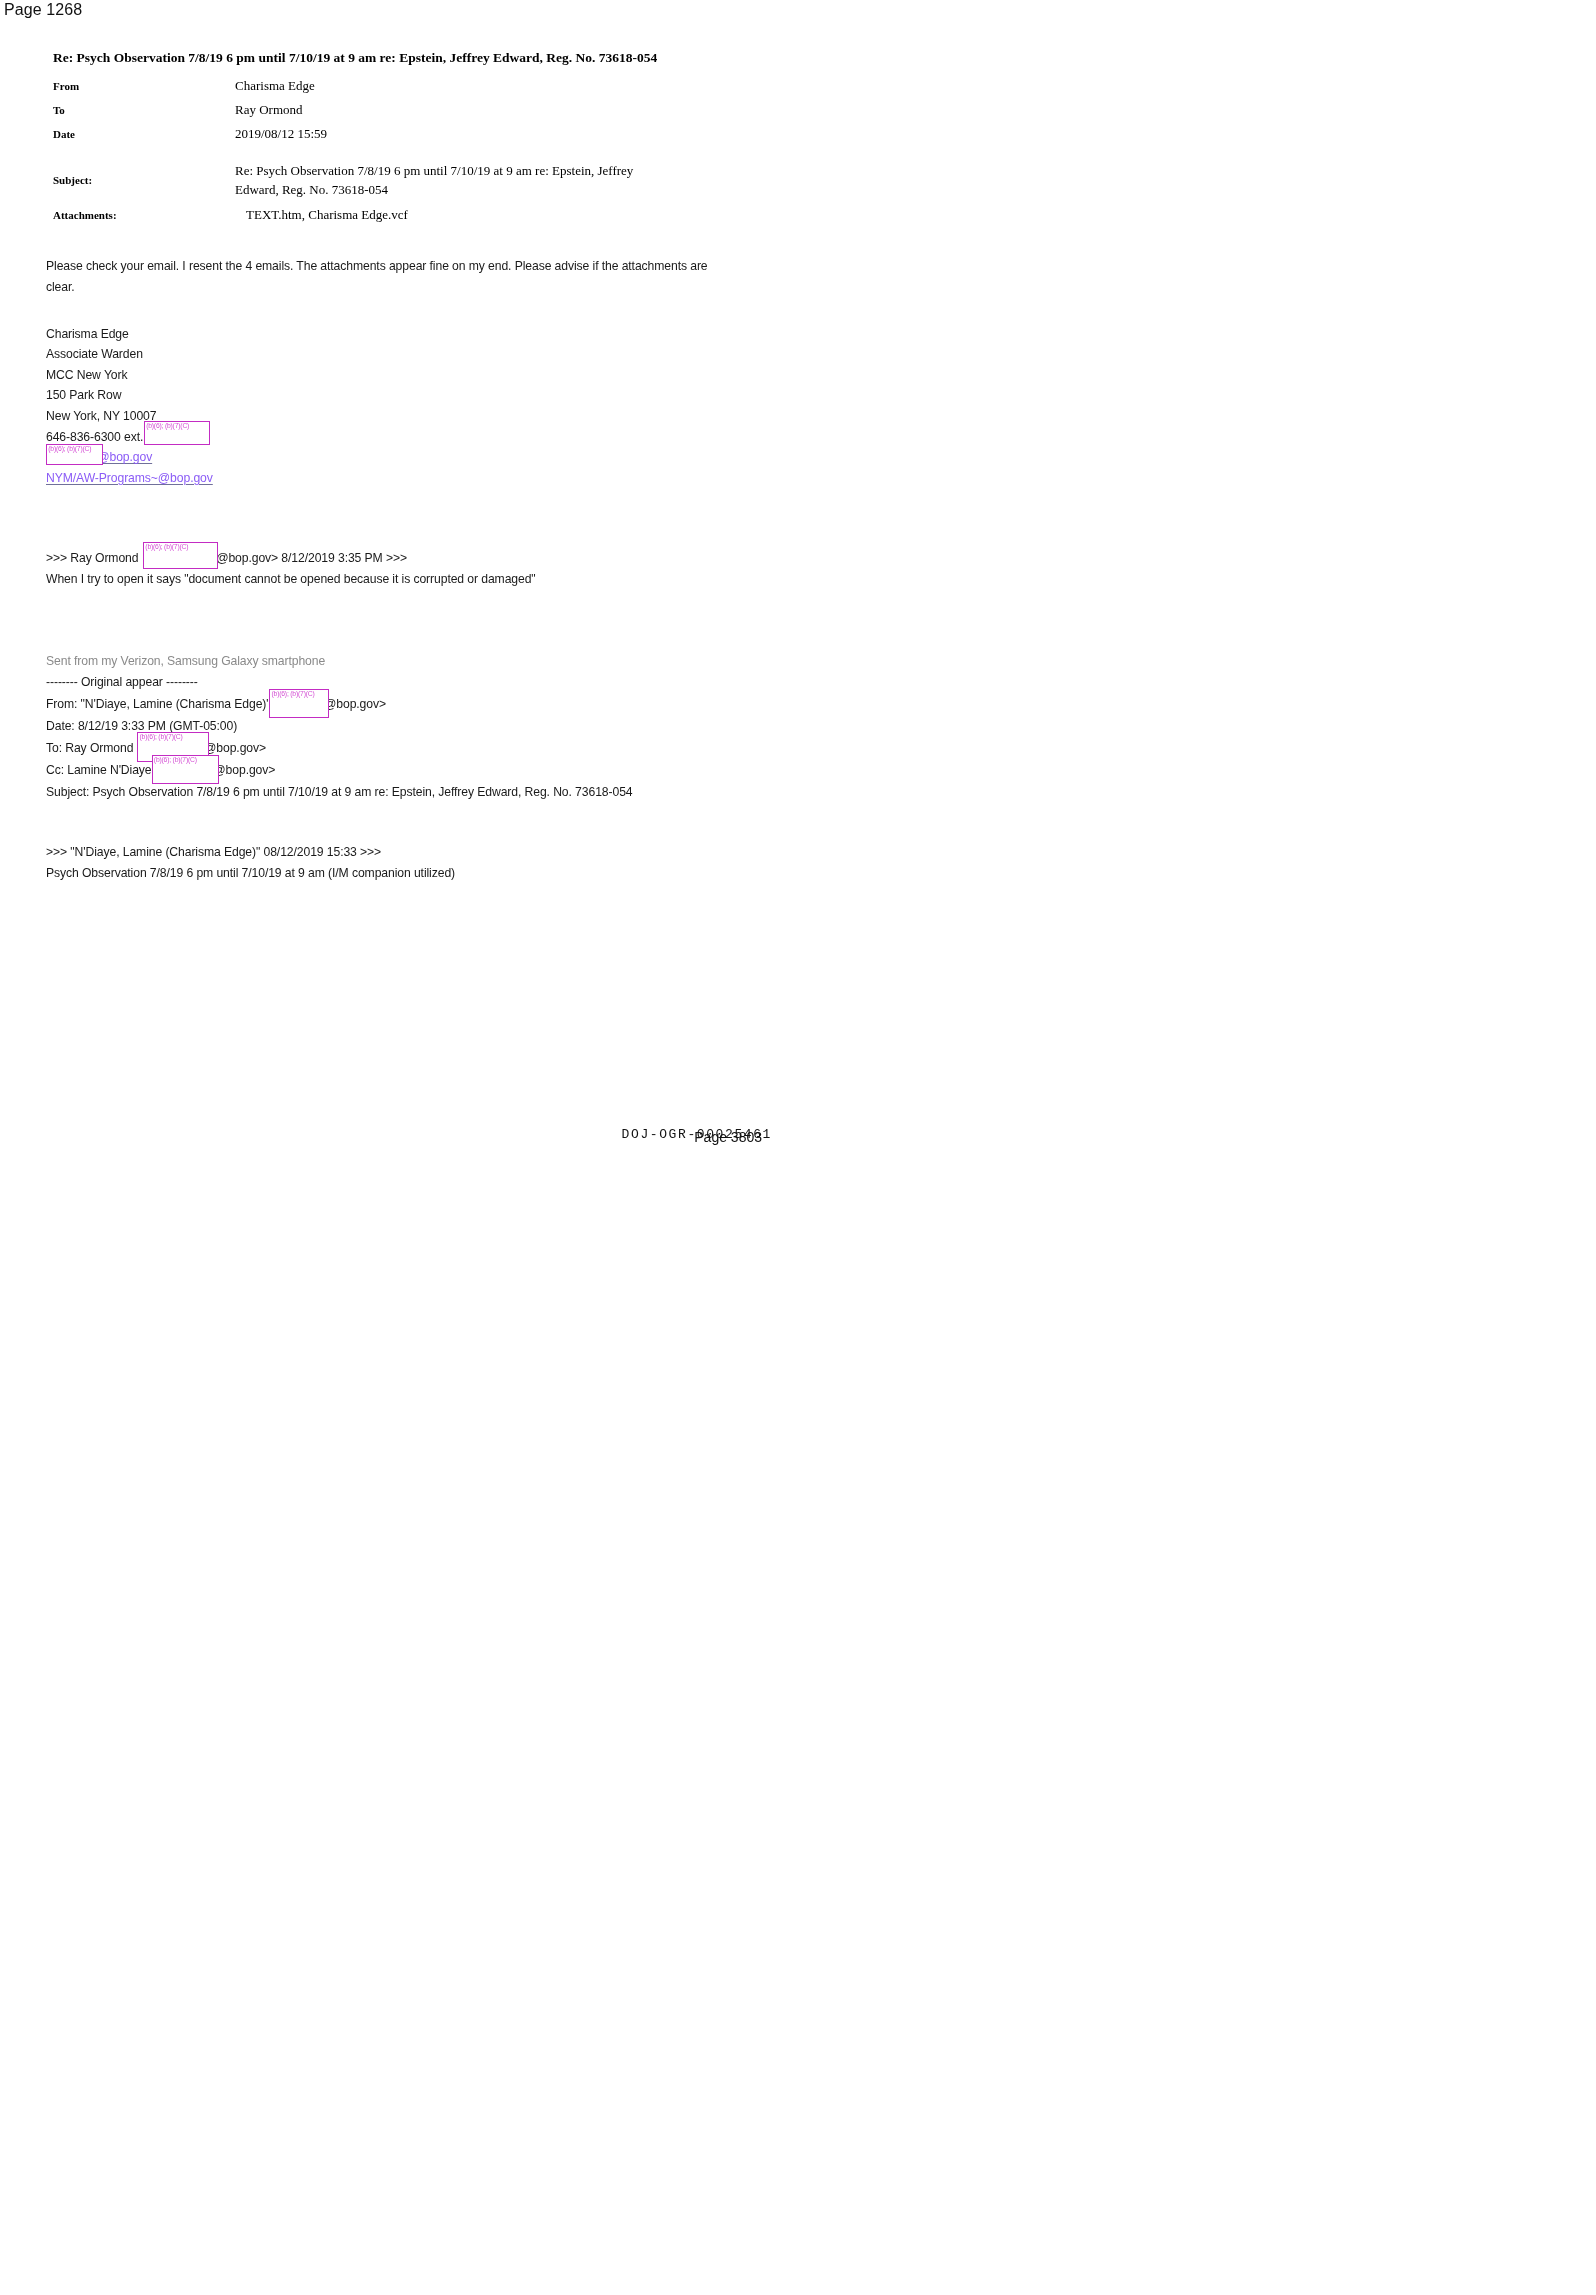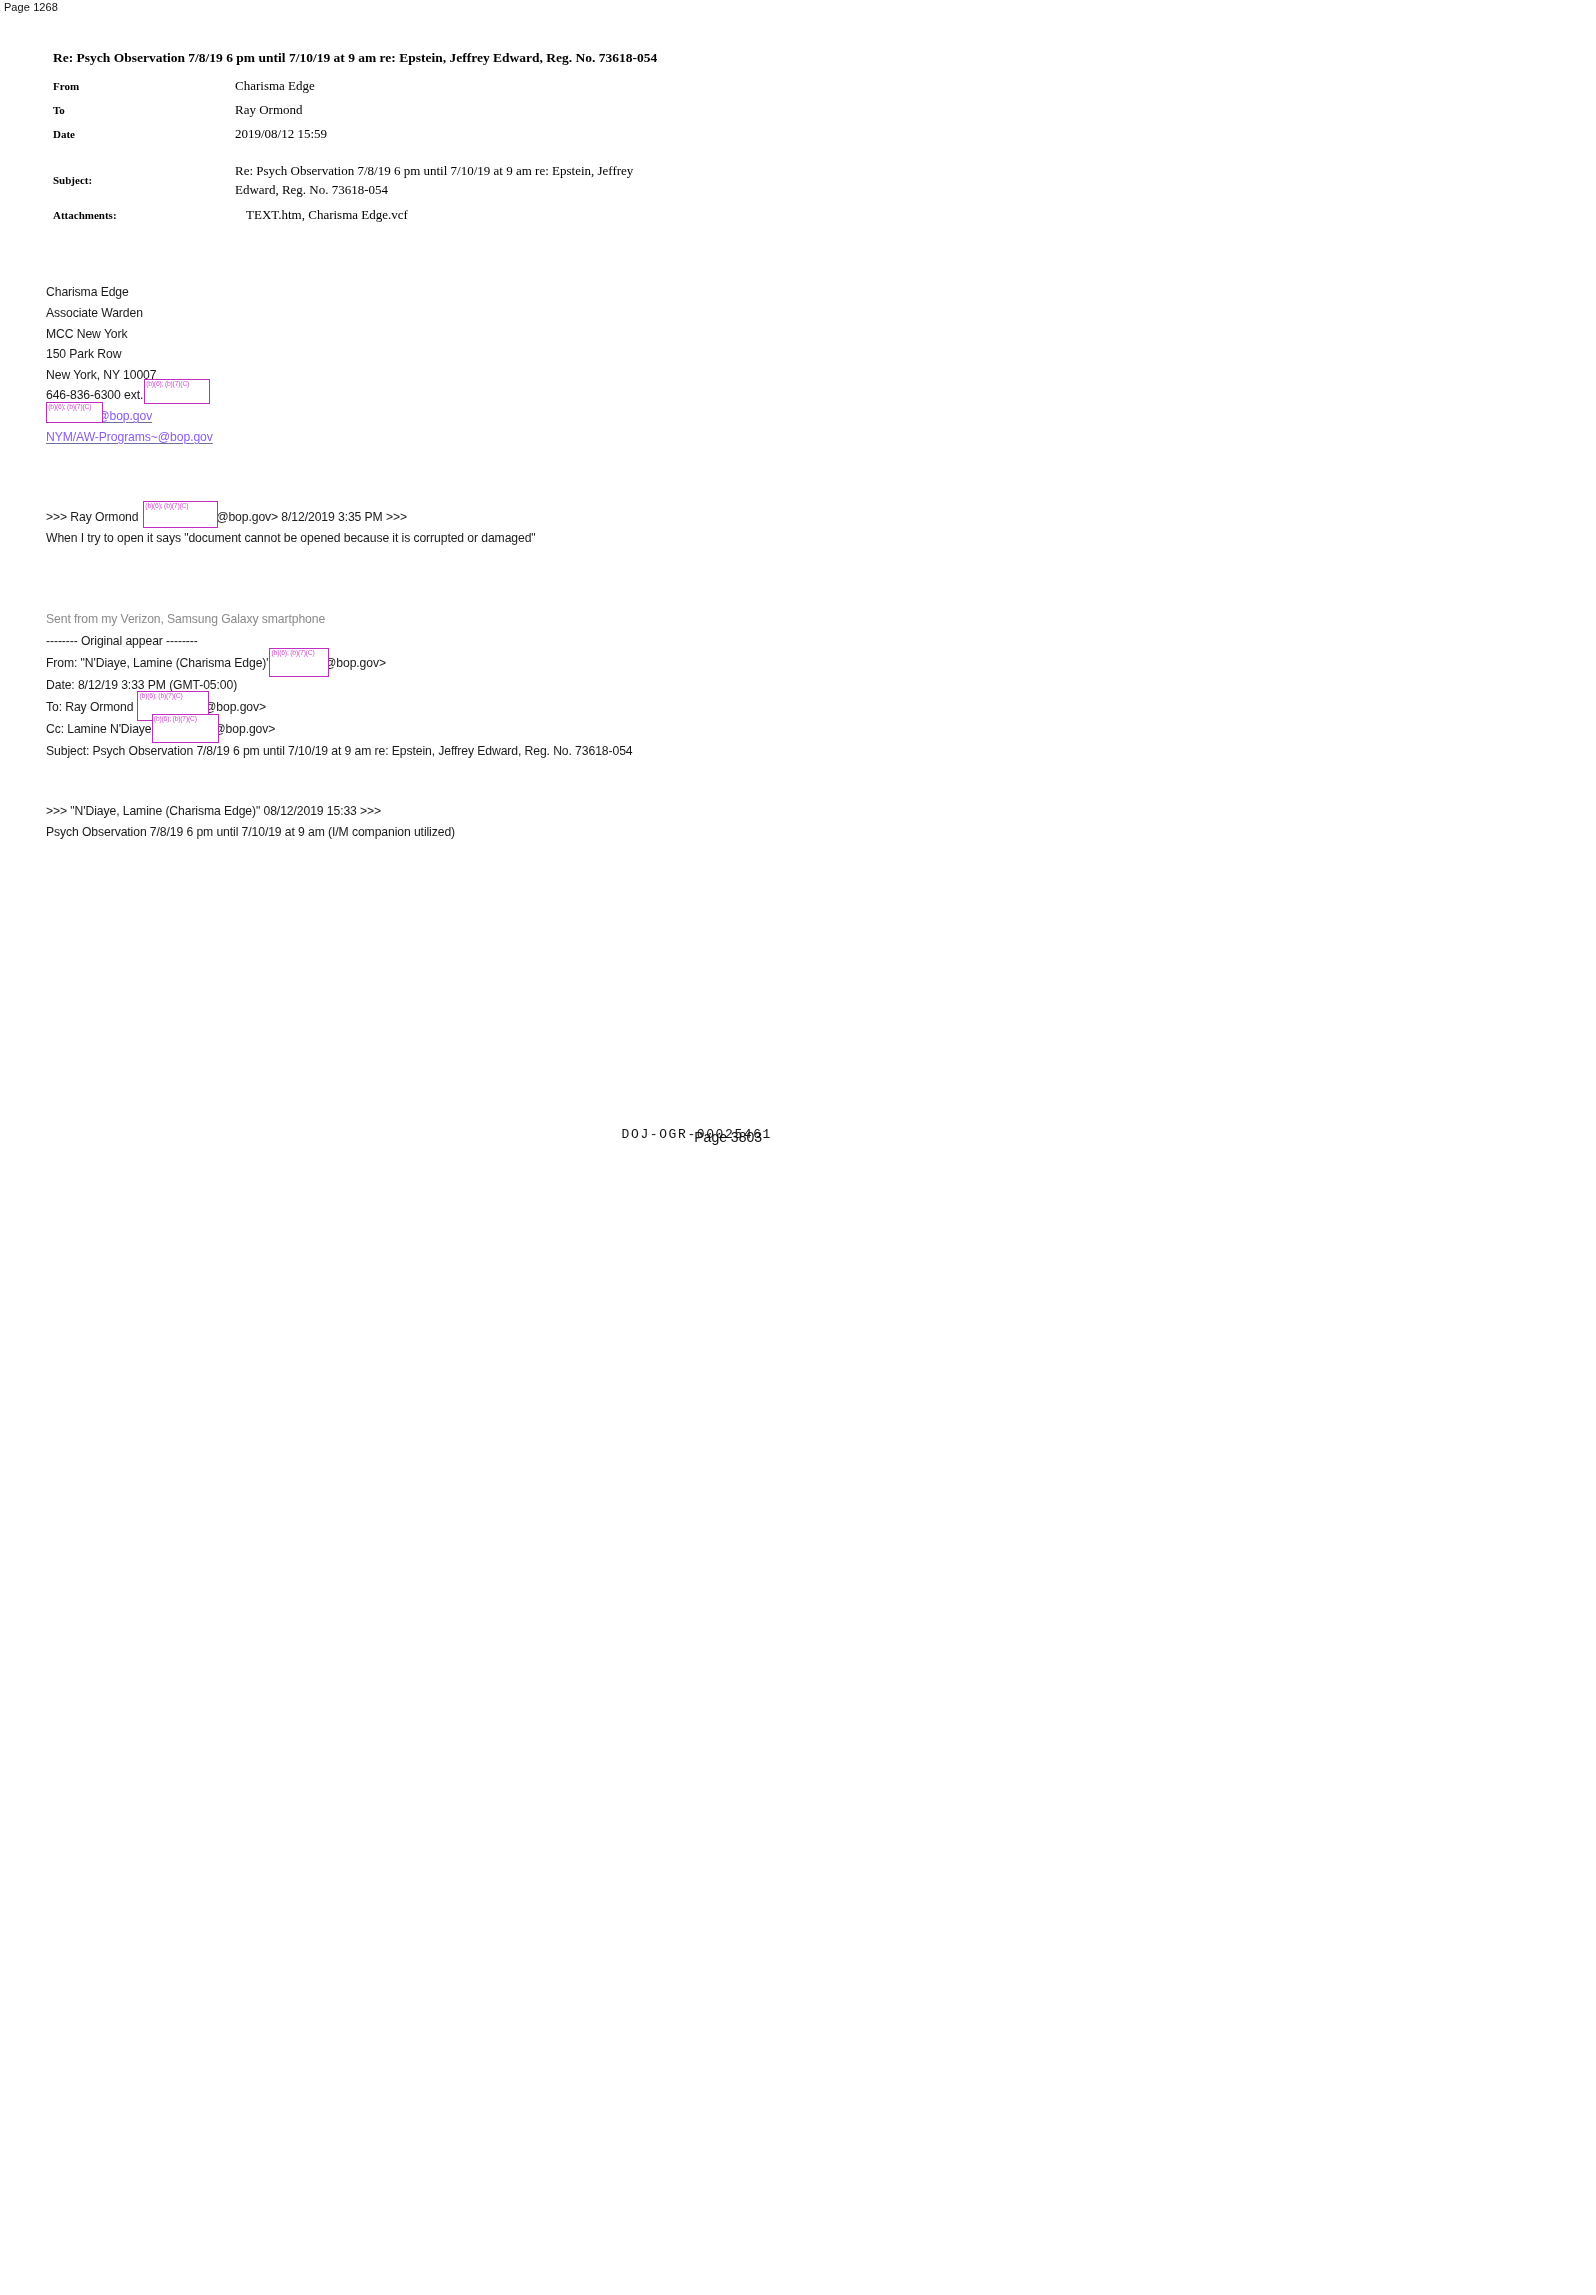--- a/index.html
+++ b/index.html
@@ -15,21 +15,21 @@
     overflow: hidden;
     font-family: "Liberation Sans", sans-serif;
     color: #1a1a1a;
   }
 
   
   .corner-num {
     position: absolute;
     left: 3.9px;
     top: 1.3px;
-    font-size: 11px;
+    font-size: 16px;
     color: #111;
     letter-spacing: 0.1px;
   }
 
   
   .header-block {
     position: absolute;
     left: 53px;
     top: 48px;
     width: 702px;
@@ -177,20 +177,21 @@
       </div>
       <div class="hrow r-att">
         <div class="hlabel">Attachments:</div>
         <div class="hvalue">TEXT.htm, Charisma Edge.vcf</div>
       </div>
     </div>
   </div>
 
   <div class="body-block">
 
+    <p class="body-par">Please check your email. I resent the 4 emails. The attachments appear fine on my end. Please advise if the attachments are clear.</p>
 
     <div class="sig">
       <div>Charisma Edge</div>
       <div>Associate Warden</div>
       <div>MCC New York</div>
       <div>150 Park Row</div>
       <div>New York, NY 10007</div>
       <div><span>646-836-6300 ext.</span><span class="rbox rbox-ext"><span class="rlabel">(b)(6); (b)(7)(C)</span></span></div>
       <div><span class="rbox rbox-sig"><span class="rlabel">(b)(6); (b)(7)(C)</span></span><a class="doc-link" href="#">@bop.gov</a></div>
       <div><a class="doc-link" href="#">NYM/AW-Programs~@bop.gov</a></div>

